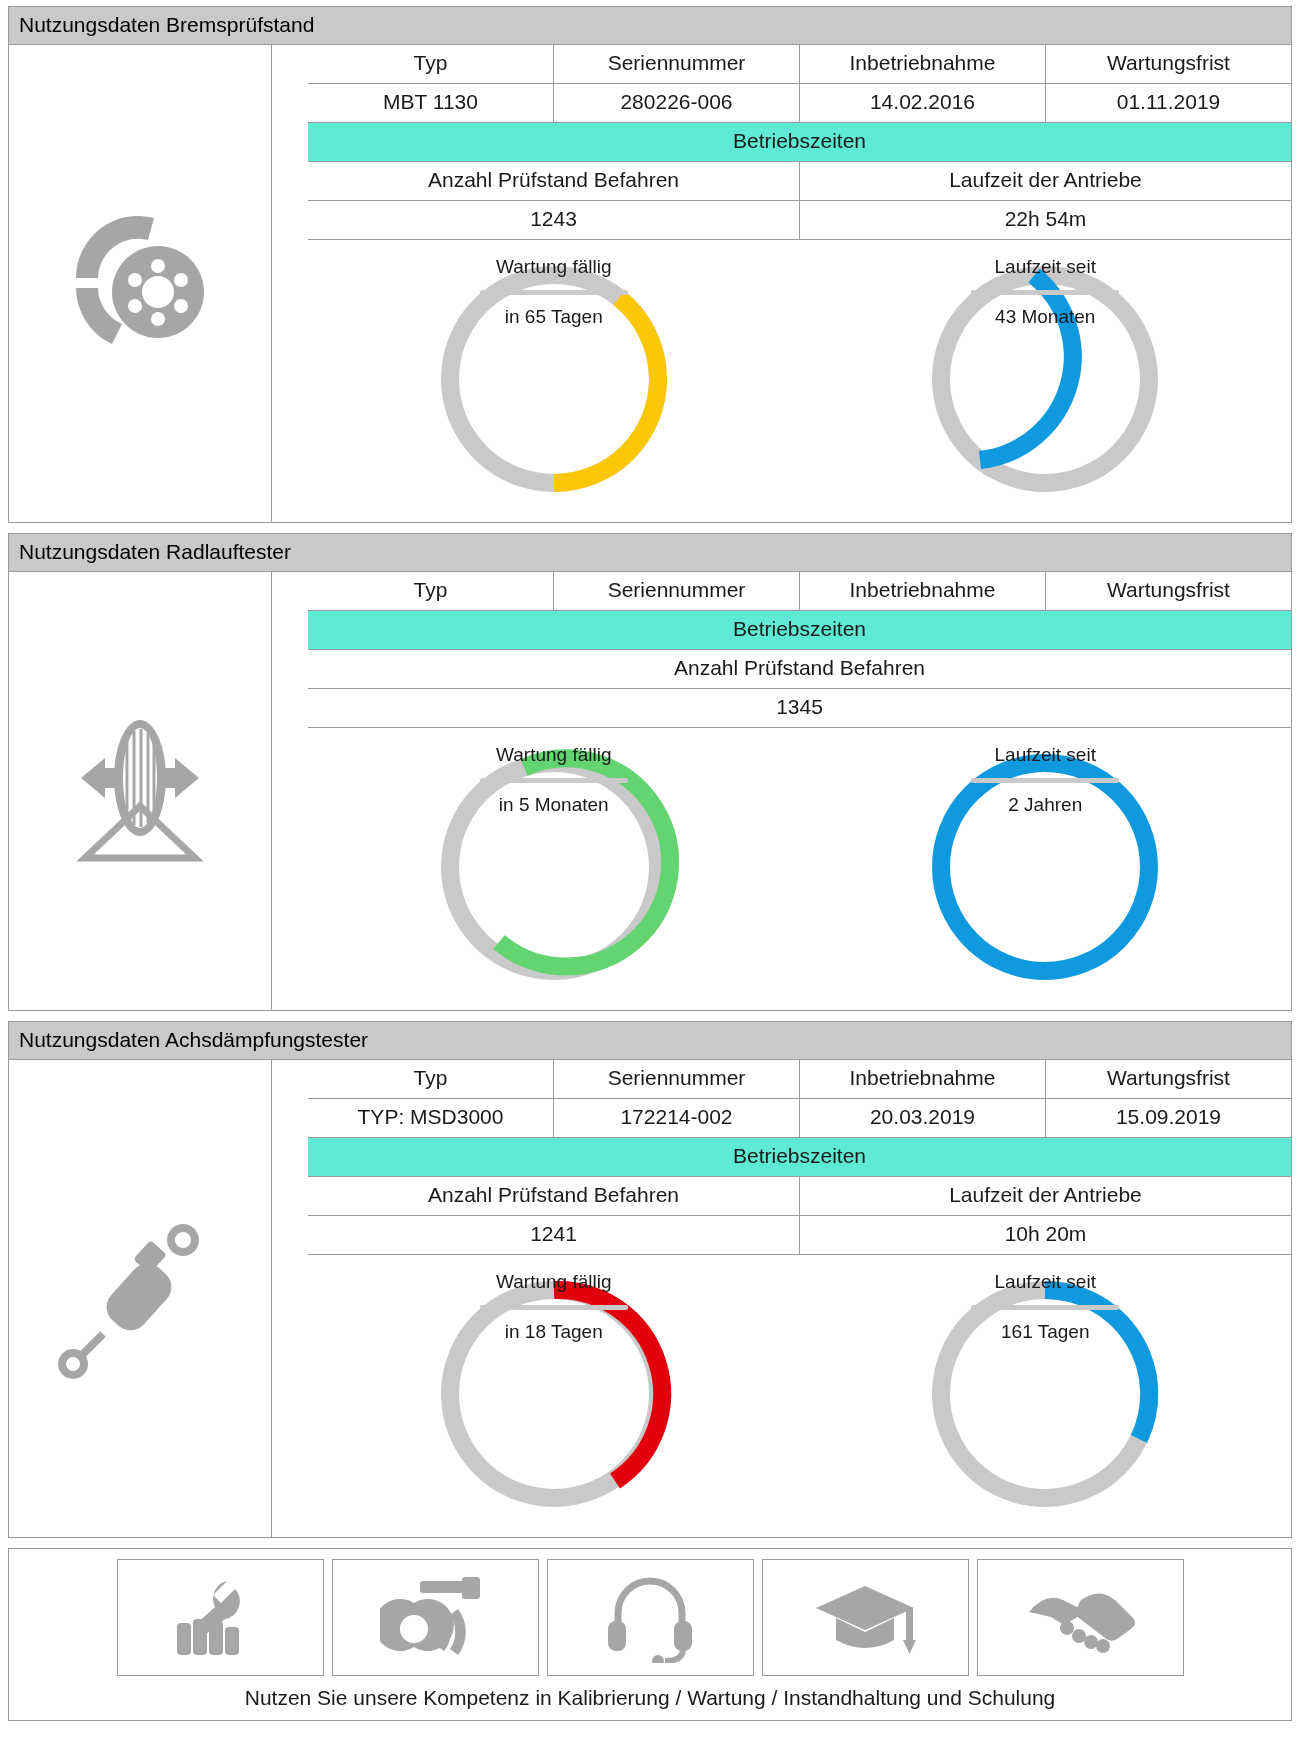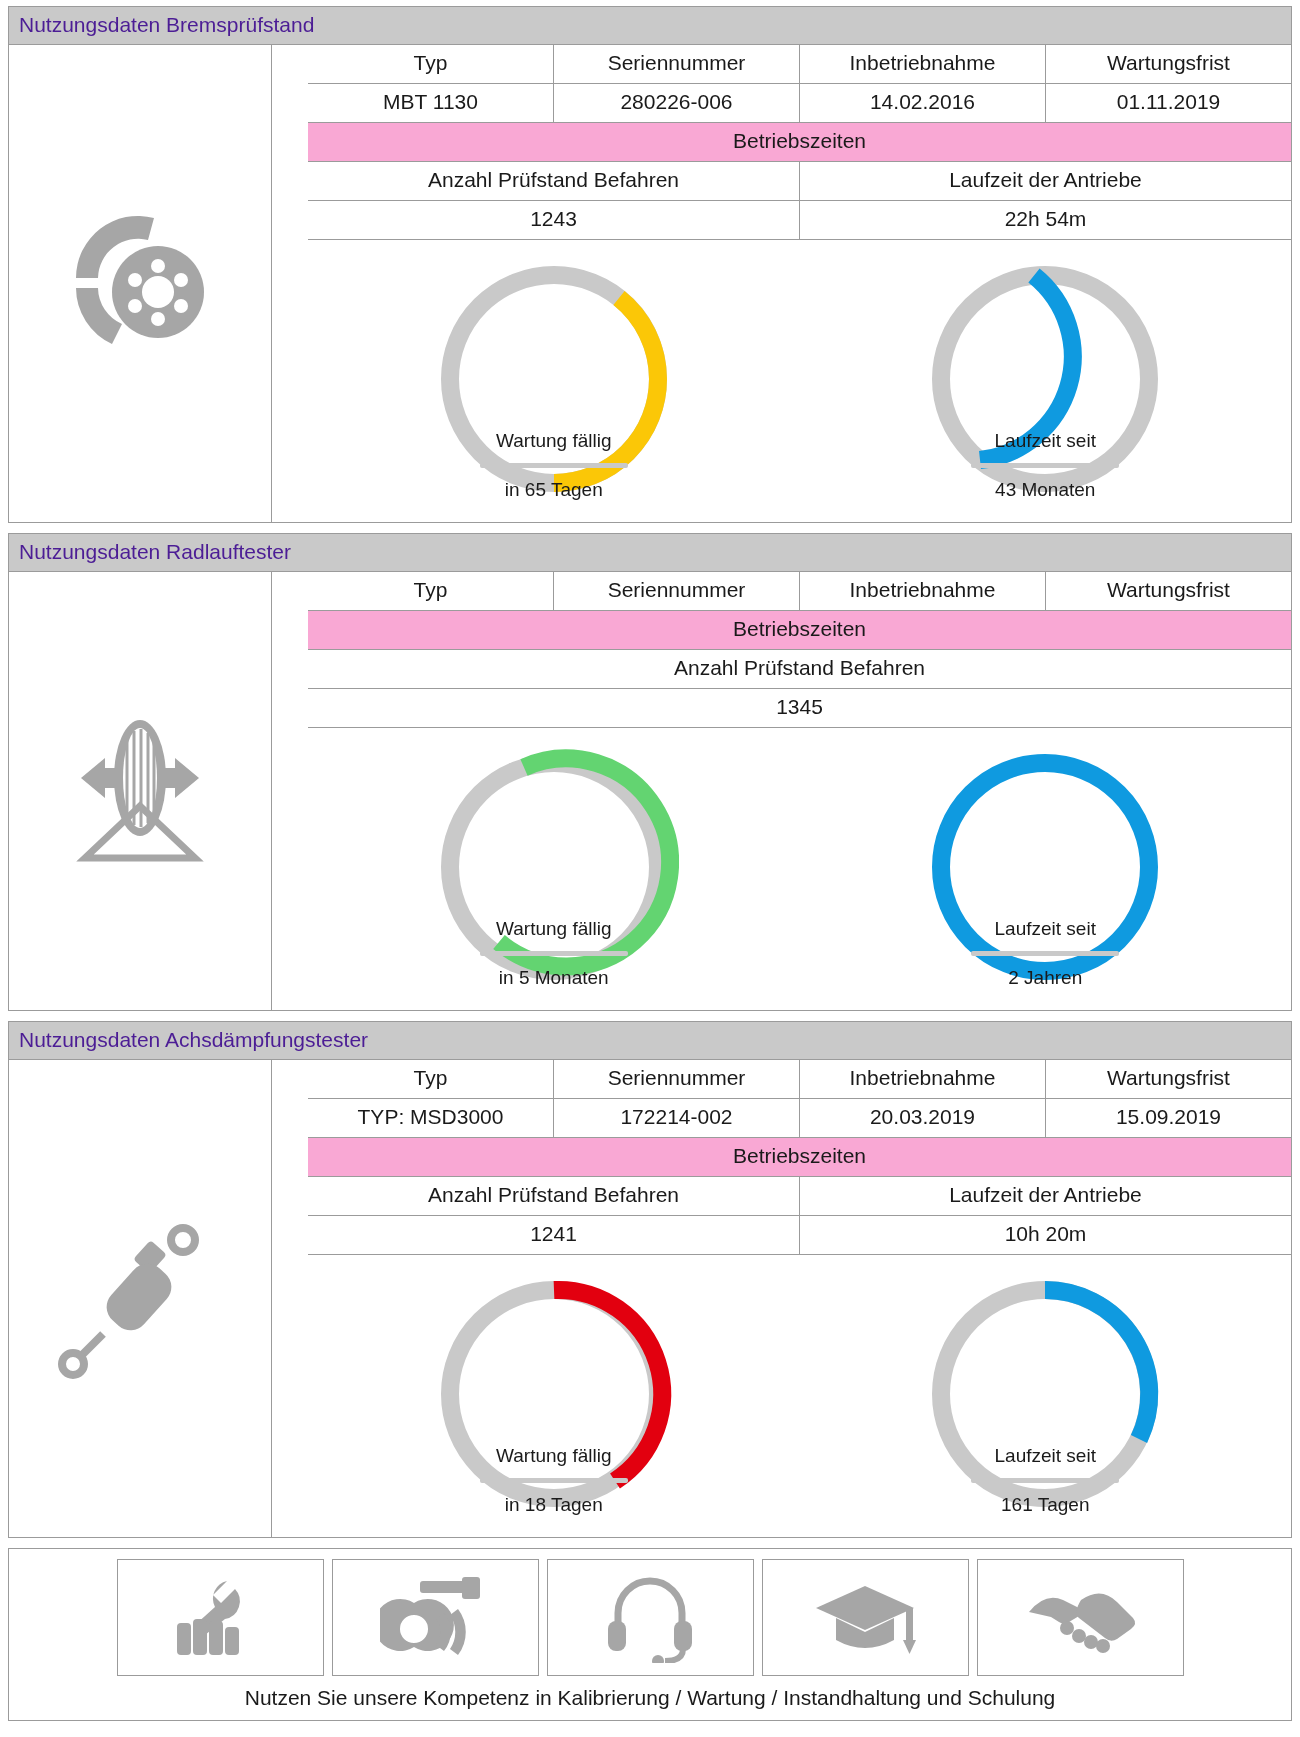--- a/index.html
+++ b/index.html
@@ -20,21 +20,21 @@
   .panel {
     border: 1px solid #9b9b9b;
     margin-bottom: 10px;
     background: #fff;
   }
   .panel-title {
     background: #c9c9c9;
     border-bottom: 1px solid #9b9b9b;
     font-size: 21px;
     padding: 6px 10px 7px 10px;
-    color: #4c1d95;
+    color: #000000;
   }
   .panel-body {
     display: flex;
     align-items: stretch;
     gap: 36px;
   }
   .icon-cell {
     width: 262px;
     min-width: 262px;
     border-right: 1px solid #9b9b9b;
@@ -59,39 +59,39 @@
     text-align: center;
     font-size: 21px;
     padding: 6px 4px 8px 4px;
     border-right: 1px solid #9b9b9b;
     box-sizing: border-box;
   }
   .cell:last-child {
     border-right: none;
   }
   .band {
-    background: #f9a8d4;
+    background: #5eead4;
     text-align: center;
     font-size: 21px;
     padding: 6px 4px 8px 4px;
     border-bottom: 1px solid #9b9b9b;
   }
   .gauges {
     display: flex;
     align-items: center;
     justify-content: space-around;
     padding: 14px 0 18px 0;
     flex: 1;
   }
   .gauge {
     position: relative;
     width: 250px;
     height: 250px;
     display: flex;
-    align-items: flex-end;
+    align-items: flex-start;
     justify-content: center;
   }
   .gauge svg {
     position: absolute;
     top: 0;
     left: 0;
   }
   .gauge-text {
     position: relative;
     width: 160px;

